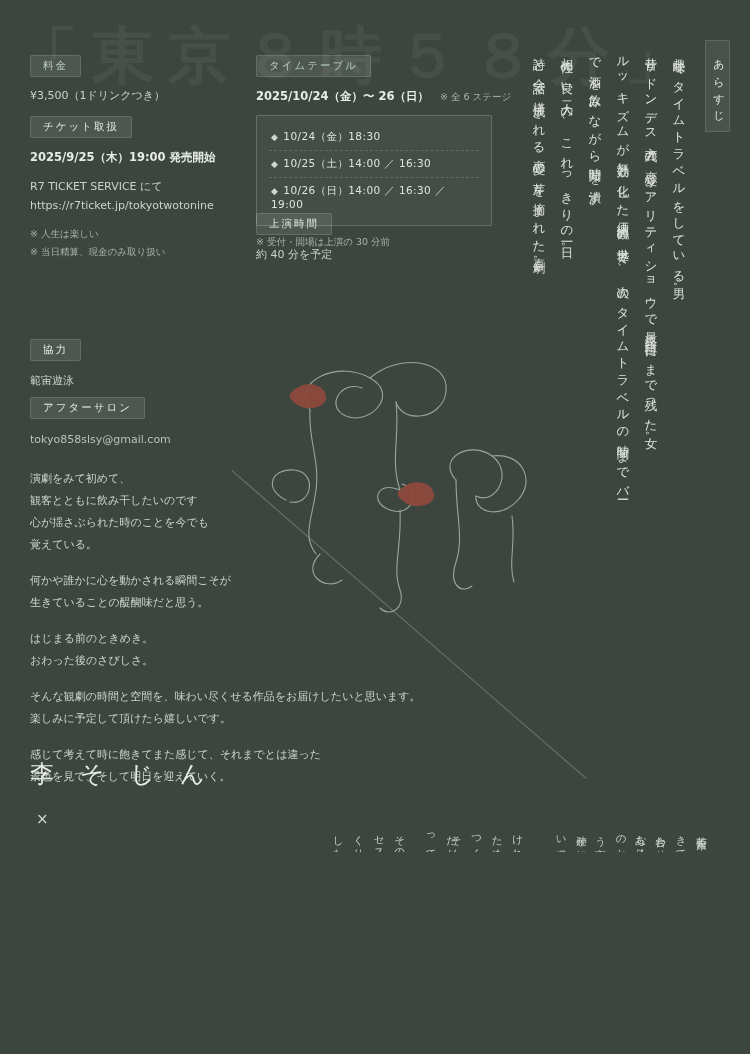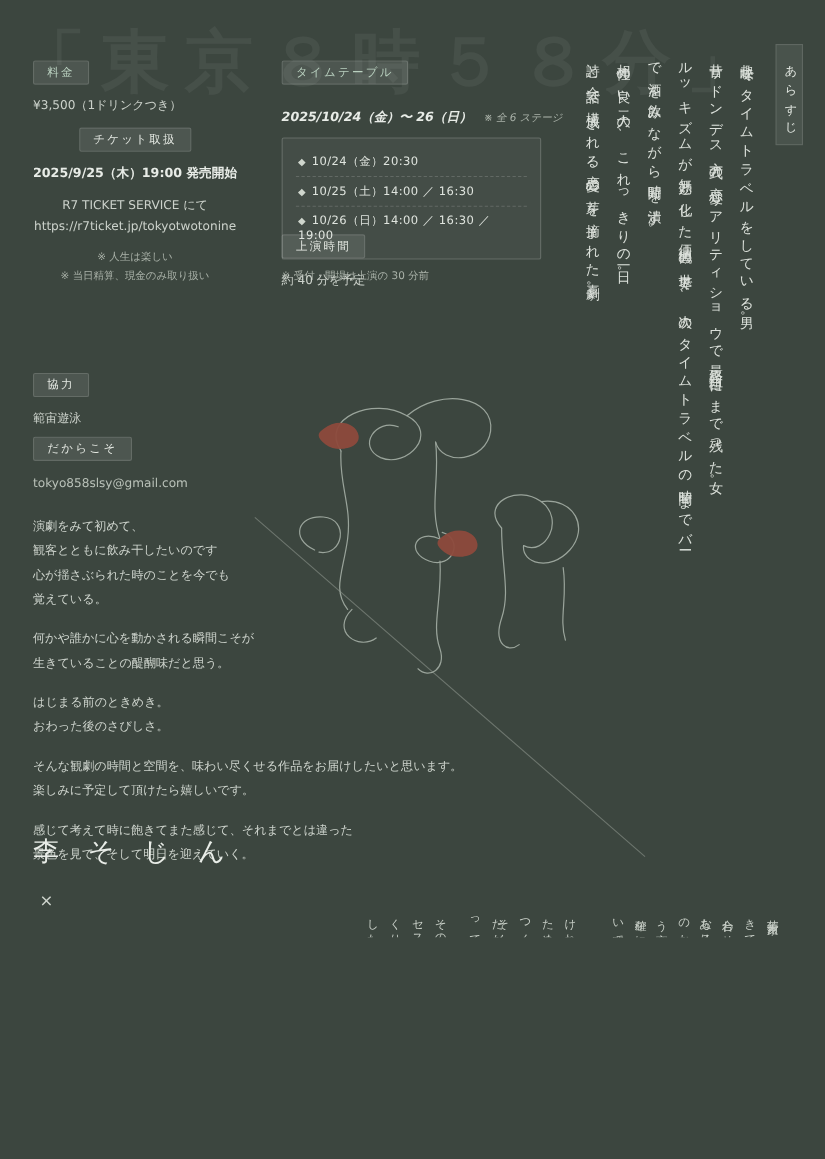--- a/index.html
+++ b/index.html
@@ -166,56 +166,56 @@
         <path d="M152 148 C164 138, 182 142, 184 154 C186 166, 164 170, 154 162 C146 156, 146 152, 152 148 Z"></path>
       </g>
     </svg>
   </div>
 
   <div class="blk" style="left:30px;top:54px;">
     <span class="label accent">料金</span>
     <div class="txt" style="margin-top:9px;">¥3,500（1ドリンクつき）</div>
   </div>
 
-  <div class="blk" style="left:30px;top:115px;text-align:center;">
+  <div class="blk" style="left:30px;top:115px;">
     <span class="label">チケット取扱</span>
     <div class="txt-b" style="margin-top:10px;">2025/9/25（木）19:00 発売開始</div>
     <div class="txt" style="margin-top:9px;">R7 TICKET SERVICE にて</div>
     <div class="txt">https://r7ticket.jp/tokyotwotonine</div>
     <div class="txt-sm" style="margin-top:10px;">※ 人生は楽しい</div>
     <div class="txt-sm">※ 当日精算、現金のみ取り扱い</div>
   </div>
 
   <div class="blk" style="left:256px;top:54px;">
     <span class="label accent">タイムテーブル</span>
-    <div style="margin-top:18px;font-style:italic;">
+    <div style="margin-top:8px;">
       <span class="txt-b">2025/10/24（金）〜 26（日）</span>
       <span class="txt-sm" style="margin-left:6px;">※ 全 6 ステージ</span>
     </div>
     <div class="tt-box">
-      <div class="tt-row"><span class="dia">◆</span><span>10/24（金）20:30</span></div>
+      <div class="tt-row"><span class="dia">◆</span><span>10/24（金）18:30</span></div>
       <div class="tt-row"><span class="dia">◆</span><span>10/25（土）14:00 ／ 16:30</span></div>
       <div class="tt-row"><span class="dia">◆</span><span>10/26（日）14:00 ／ 16:30 ／ 19:00</span></div>
     </div>
     <div class="txt-sm" style="margin-top:7px;">※ 受付・開場は上演の 30 分前</div>
   </div>
 
   <div class="blk" style="left:256px;top:212px;">
     <span class="label">上演時間</span>
     <div class="txt" style="margin-top:10px;">約 40 分を予定</div>
   </div>
 
 
   <div class="blk" style="left:30px;top:338px;">
     <span class="label">協力</span>
     <div class="txt" style="margin-top:10px;">範宙遊泳</div>
   </div>
 
   <div class="blk" style="left:30px;top:396px;">
-    <span class="label">だからこそ</span>
+    <span class="label">アフターサロン</span>
     <div class="txt" style="margin-top:11px;color:#b9c1b8;">tokyo858slsy@gmail.com</div>
   </div>
 
   <div class="msg">
     <p>
       <span>演劇をみて初めて、</span><br>
       <span>観客とともに飲み干したいのです</span><br>
       <span>心が揺さぶられた時のことを今でも</span><br>
       <span>覚えている。</span>
     </p>

